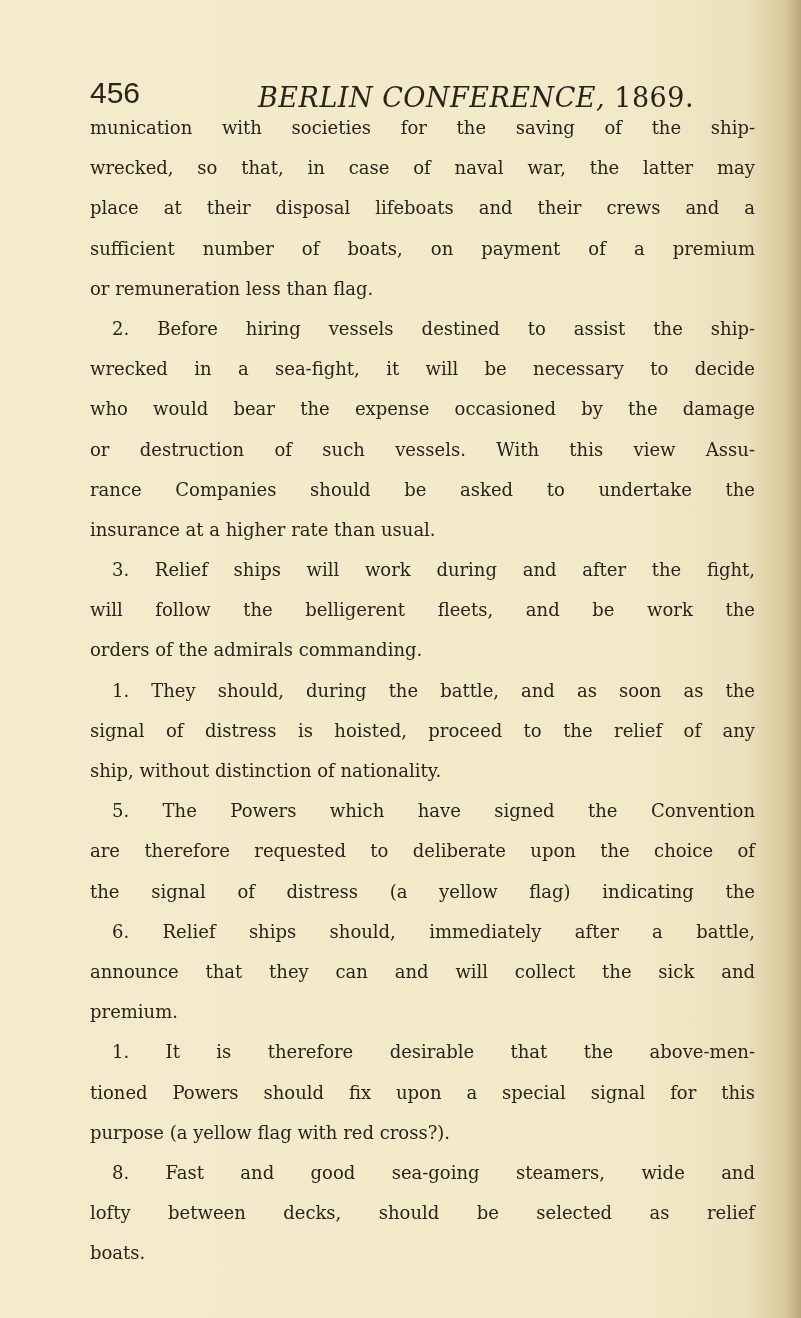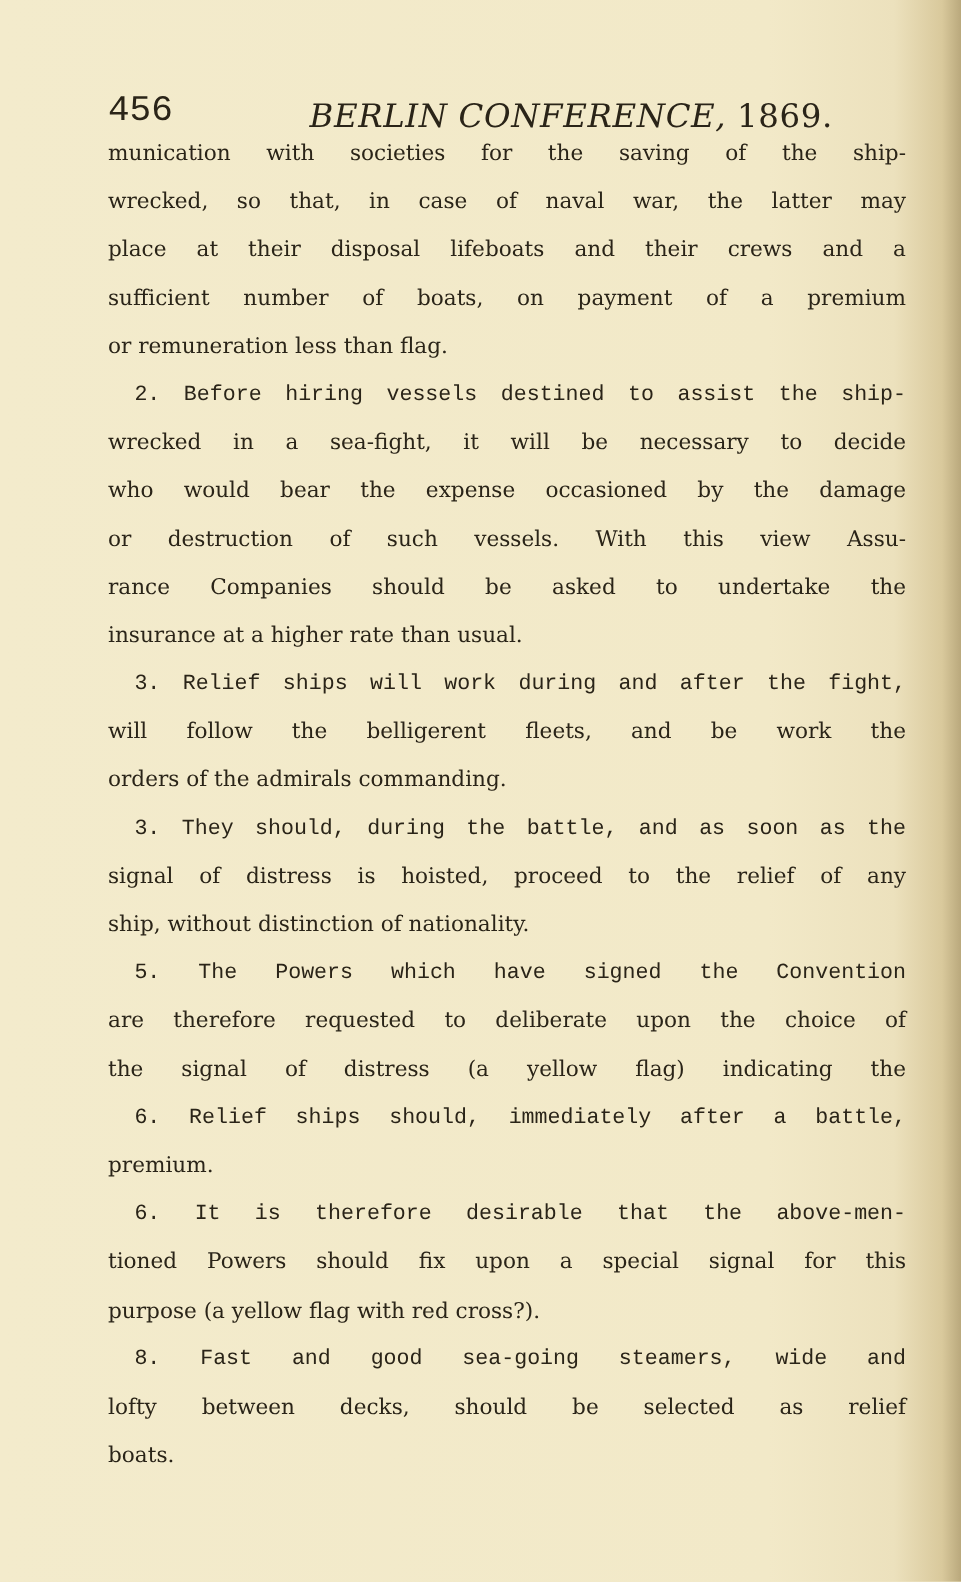--- a/index.html
+++ b/index.html
@@ -12,39 +12,39 @@
   }
   .page {
     position: absolute; left: 0; top: 0; width: 801px; height: 1318px;
     background: linear-gradient(to right, #f3ebcc 0%, #f2e9c8 80%, #ece1bd 93%, #d9c99c 98%, #b9a87c 100%);
   }
   .header {
     position: absolute; top: 70px; left: 90px; width: 665px; height: 40px;
   }
   .page-number {
     position: absolute; left: 0; top: 6px;
-    font-family: Liberation Mono, monospace;
+    font-family: Liberation Sans, sans-serif;
     font-size: 30px; color: #2a2418;
   }
   .running-head {
     position: absolute; left: 168px; top: 12px;
     font-size: 27px; font-style: italic; letter-spacing: 0.5px;
   }
   .running-head .year { font-style: normal; }
   .body-text {
     position: absolute; left: 90px; top: 108px; width: 665px;
   }
   .line {
     height: 40.2px; line-height: 40px;
     font-size: 18px;
     text-align: justify; text-align-last: justify;
     white-space: nowrap;
     overflow: visible;
   }
-  .line.indent { padding-left: 22px; font-family: Liberation Mono, monospace; }
+  .line.indent { padding-left: 22px; }
   .line.last { text-align-last: left; }
 </style>
 </head>
 <body>
 
 <div class="page">
   <div class="header">
     <span class="page-number">456</span>
     <span class="running-head"><span>BERLIN CONFERENCE,</span> <span class="year">1869.</span></span>
   </div>
@@ -56,28 +56,29 @@
       <div class="line last">or remuneration less than flag.</div>
       <div class="line indent">2. Before hiring vessels destined to assist the ship-</div>
       <div class="line">wrecked in a sea-fight, it will be necessary to decide</div>
       <div class="line">who would bear the expense occasioned by the damage</div>
       <div class="line">or destruction of such vessels. With this view Assu-</div>
       <div class="line">rance Companies should be asked to undertake the</div>
       <div class="line last">insurance at a higher rate than usual.</div>
       <div class="line indent">3. Relief ships will work during and after the fight,</div>
       <div class="line">will follow the belligerent fleets, and be work the</div>
       <div class="line last">orders of the admirals commanding.</div>
-      <div class="line indent">3. They should, during the battle, and as soon as the</div>
+      <div class="line indent">1. They should, during the battle, and as soon as the</div>
       <div class="line">signal of distress is hoisted, proceed to the relief of any</div>
       <div class="line last">ship, without distinction of nationality.</div>
       <div class="line indent">5. The Powers which have signed the Convention</div>
       <div class="line">are therefore requested to deliberate upon the choice of</div>
       <div class="line">the signal of distress (a yellow flag) indicating the</div>
       <div class="line indent">6. Relief ships should, immediately after a battle,</div>
+      <div class="line">announce that they can and will collect the sick and</div>
       <div class="line last">premium.</div>
-      <div class="line indent">6. It is therefore desirable that the above-men-</div>
+      <div class="line indent">1. It is therefore desirable that the above-men-</div>
       <div class="line">tioned Powers should fix upon a special signal for this</div>
       <div class="line last">purpose (a yellow flag with red cross?).</div>
       <div class="line indent">8. Fast and good sea-going steamers, wide and</div>
       <div class="line">lofty between decks, should be selected as relief</div>
       <div class="line last">boats.</div>
     </div>
 </div>
 
 </body></html>

